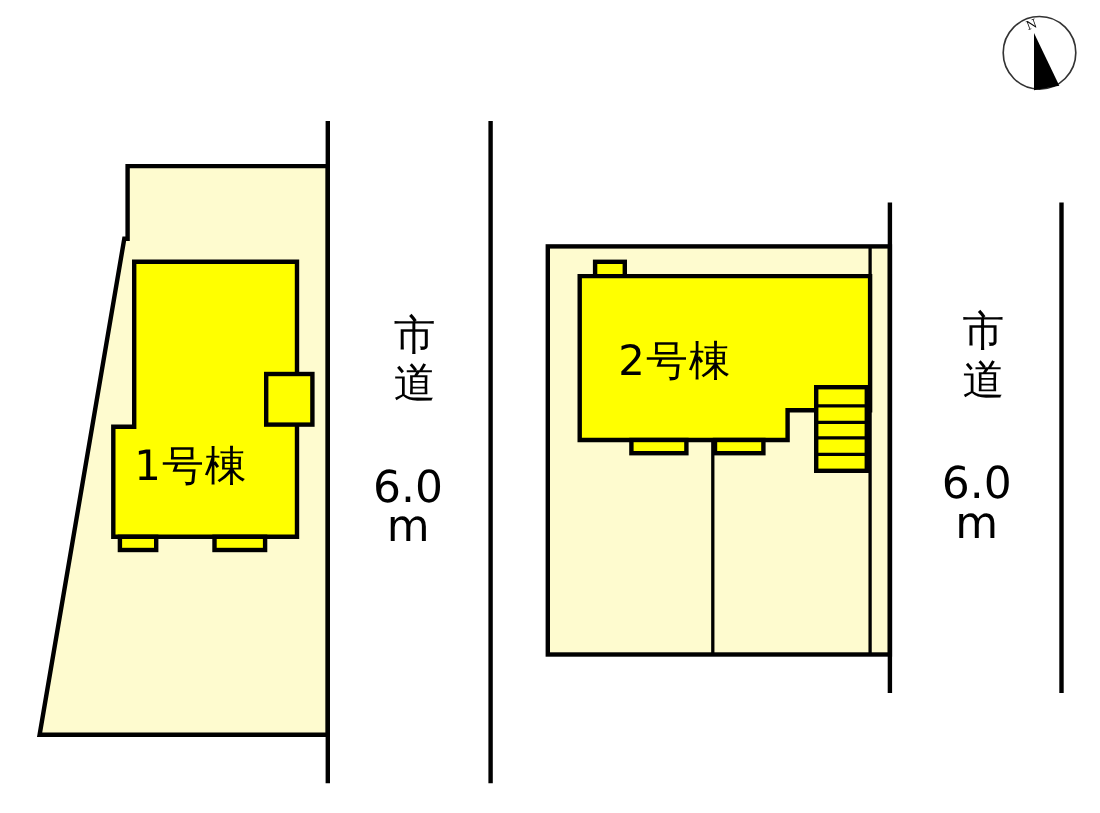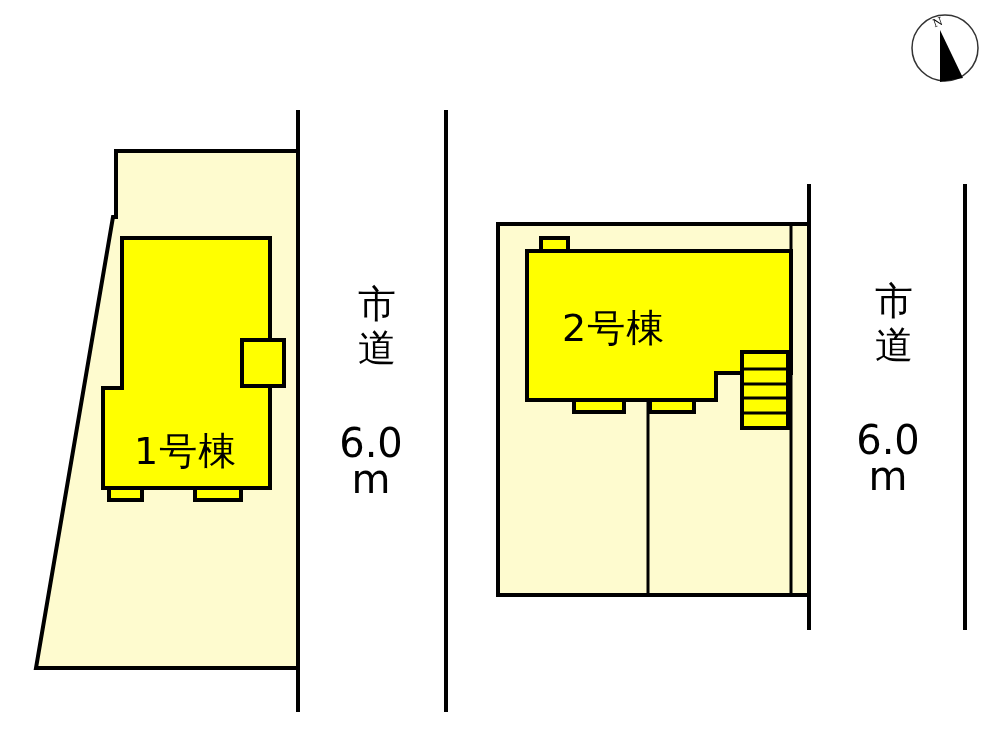--- a/index.html
+++ b/index.html
@@ -50,21 +50,21 @@
     <line class="thin" x1="742" y1="398" x2="788" y2="398"></line>
     <line class="thin" x1="742" y1="413" x2="788" y2="413"></line>
   </g>
 
   <line class="road-line" x1="809" y1="184" x2="809" y2="630"></line>
   <line class="road-line" x1="965" y1="184" x2="965" y2="630"></line>
 </svg>
 
 <div class="label" style="left:933px; top:16px; font-size:11px; font-family:'DejaVu Serif', serif; transform:rotate(-20deg);">N</div>
 
-<div class="label bldg-label" style="left:134px; top:398px;margin-top:28px;">1号棟</div>
+<div class="label bldg-label" style="left:122px; top:398px;">1号棟</div>
 <div class="label bldg-label" style="left:562px; top:303px;">2号棟</div>
 
 <div class="label road-name" style="left:352px; top:282px;">
   <div>市</div>
   <div>道</div>
 </div>
 <div class="label road-width" style="left:336px; top:425px;">
   <div>6.0</div>
   <div>m</div>
 </div>

